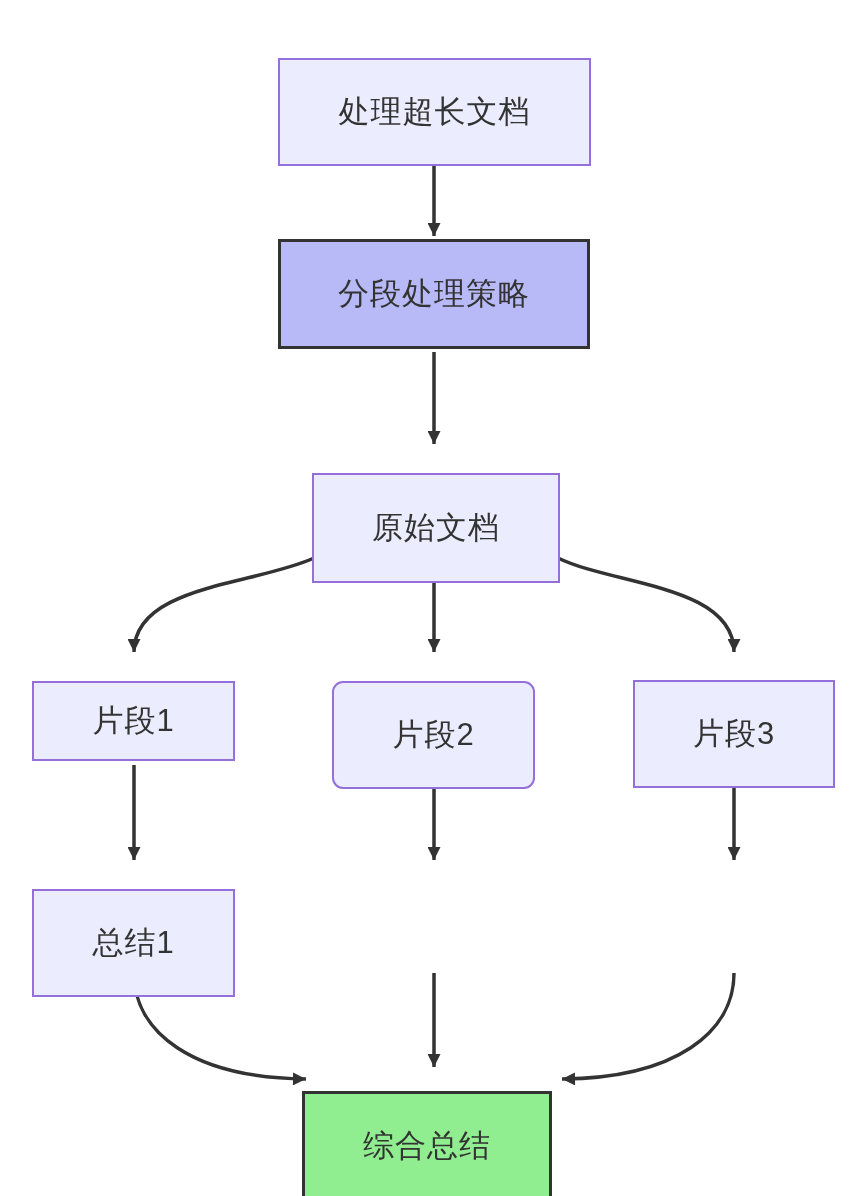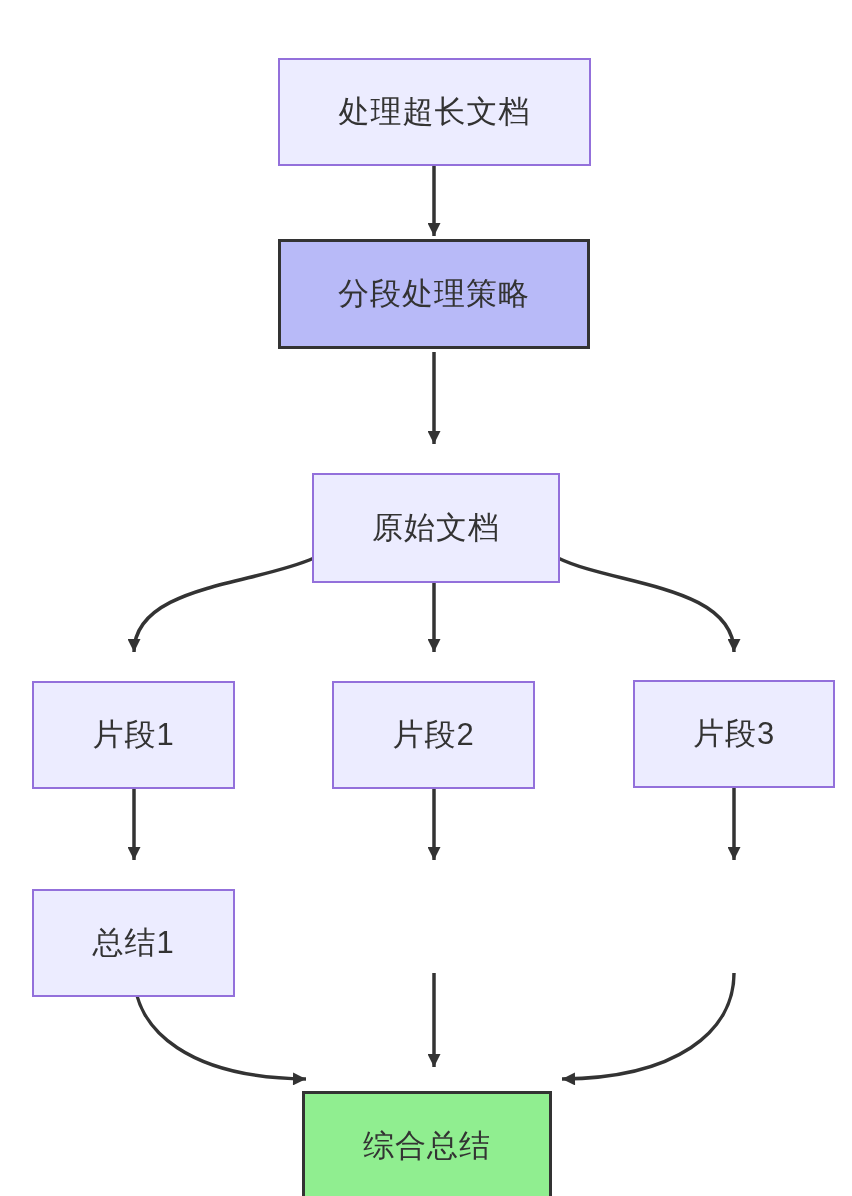--- a/index.html
+++ b/index.html
@@ -72,25 +72,25 @@
   </div>
 
   <div class="node node--highlight" style="left:278px; top:239px; width:312px; height:110px;">
     <span>分段处理策略</span>
   </div>
 
   <div class="node node--default" style="left:312px; top:447px; width:248px; height:110px;justify-content:center;">
     <span>原始文档</span>
   </div>
 
-  <div class="node node--default" style="left:32px; top:655px; width:203px; height:108px;">
+  <div class="node node--default" style="left:32px; top:655px; width:203px; height:80px;">
     <span>片段1</span>
   </div>
 
-  <div class="node node--default" style="left:332px; top:655px; width:203px; height:108px;">
+  <div class="node node--default" style="left:332px; top:655px; width:203px; height:108px;border-radius:11px;">
     <span>片段2</span>
   </div>
 
   <div class="node node--default" style="left:633px; top:654px; width:202px; height:108px;">
     <span>片段3</span>
   </div>
 
   <div class="node node--default" style="left:32px; top:863px; width:203px; height:108px;">
     <span>总结1</span>
   </div>

